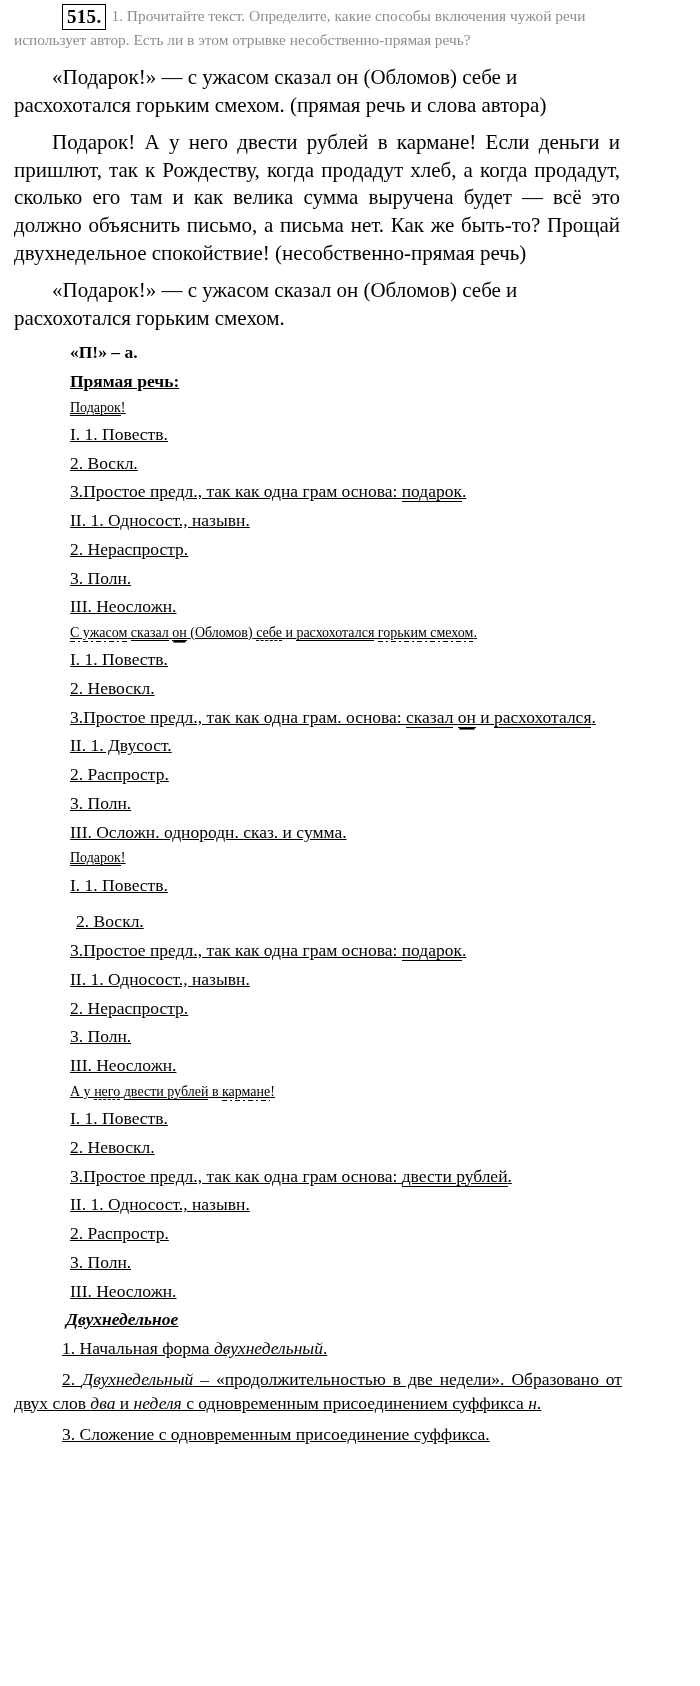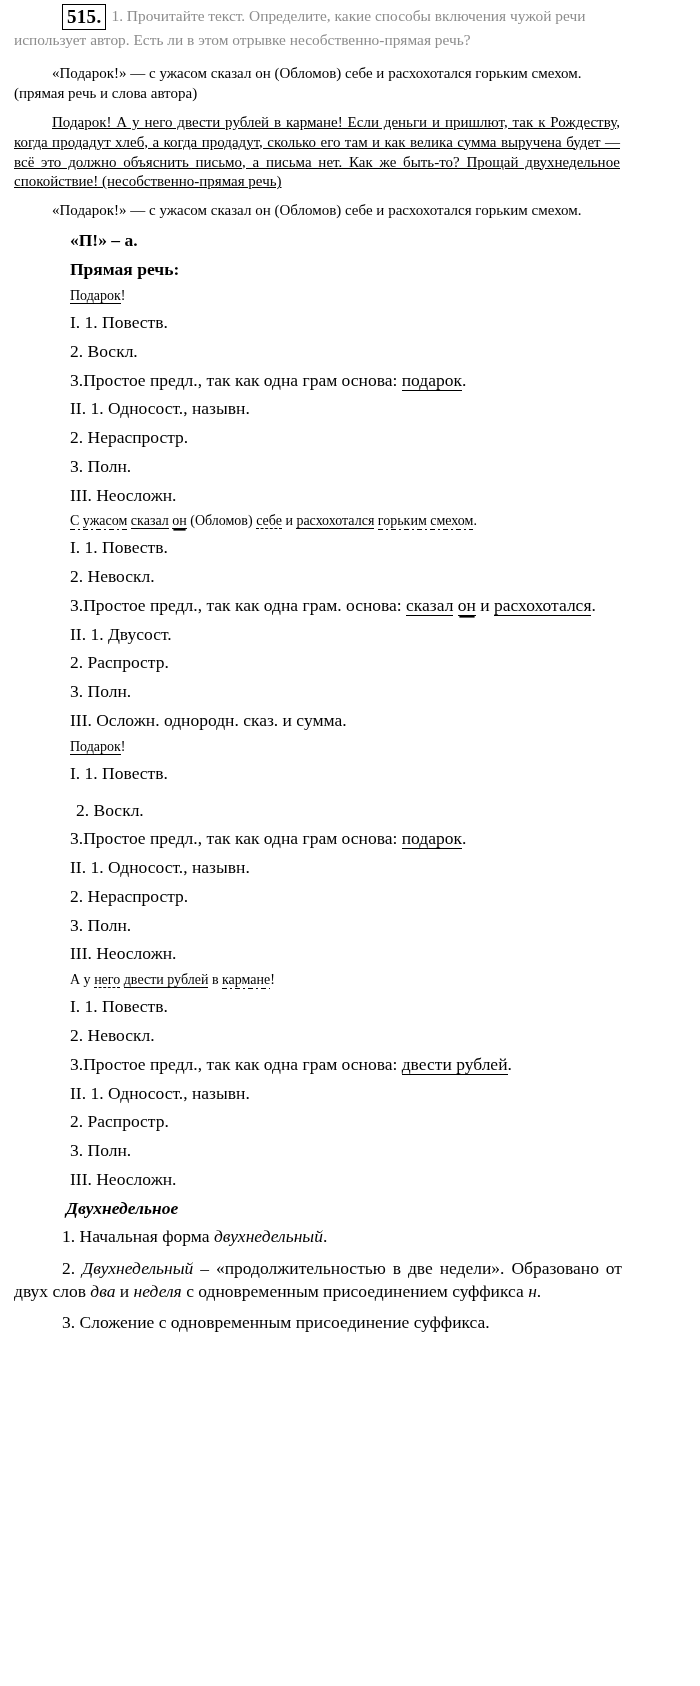--- a/index.html
+++ b/index.html
@@ -81,21 +81,21 @@
   .an-line.extra-indent { padding-left: 62px; }
 
   .sentence-line {
     font-size: 14px;
     line-height: 1.3;
     margin: 0 0 6px 0;
     padding-left: 56px;
   }
 
   .quote-block {
-    font-size: 15px;
+    font-size: 21px;
     line-height: 1.33;
     margin: 9px 0 8px 0;
     text-indent: 38px;
     text-align: left;
     padding-right: 6px;
   }
 
   .bold { font-weight: bold; }
   .ital { font-style: italic; }
   .bold-ital { font-weight: bold; font-style: italic; }
@@ -119,37 +119,37 @@
   }
   .u-dotdash {
     text-decoration: none;
     padding-bottom: 2px;
     background-image: linear-gradient(to right, #000 0 5px, transparent 5px 8px, #000 8px 10px, transparent 10px 13px);
     background-size: 13px 1.4px;
     background-repeat: repeat-x;
     background-position: 0 100%;
   }
 
-  .analysis-group { margin: 0; padding: 0; }
+  .analysis-group { margin: 0; padding: 0; text-decoration: underline; }
   .spacer-sm { height: 4px; }
 </style>
 </head>
 <body>
 
 <div class="page">
 
   <div class="ex-head">
     <span class="ex-num">515.</span><span class="instruction inline-first">1. Прочитайте текст. Определите, какие способы включения чужой речи использует автор. Есть ли в этом отрывке несобственно-прямая речь?</span>
   </div>
 
   <div class="spacer-sm"></div>
 
   <div class="quote-block">«Подарок!» — с ужасом сказал он (Обломов) себе и расхохотался горьким смехом. (прямая речь и слова автора)</div>
 
-  <div class="quote-block" style="text-align:justify;text-decoration:underline;">Подарок! А у него двести рублей в кармане! Если деньги и пришлют, так к Рождеству, когда продадут хлеб, а когда продадут, сколько его там и как велика сумма выручена будет — всё это должно объяснить письмо, а письма нет. Как же быть-то? Прощай двухнедельное спокойствие! (несобственно-прямая речь)</div>
+  <div class="quote-block" style="text-align:justify;">Подарок! А у него двести рублей в кармане! Если деньги и пришлют, так к Рождеству, когда продадут хлеб, а когда продадут, сколько его там и как велика сумма выручена будет — всё это должно объяснить письмо, а письма нет. Как же быть-то? Прощай двухнедельное спокойствие! (несобственно-прямая речь)</div>
 
 
   <div class="quote-block">«Подарок!» — с ужасом сказал он (Обломов) себе и расхохотался горьким смехом.</div>
 
   <div class="an-line bold">«П!» – а.</div>
 
   <div class="analysis-group">
     <div class="an-line bold">Прямая речь:</div>
     <div class="sentence-line"><span class="u-solid">Подарок</span><span>!</span></div>
     <div class="an-line">I. 1. Повеств.</div>

